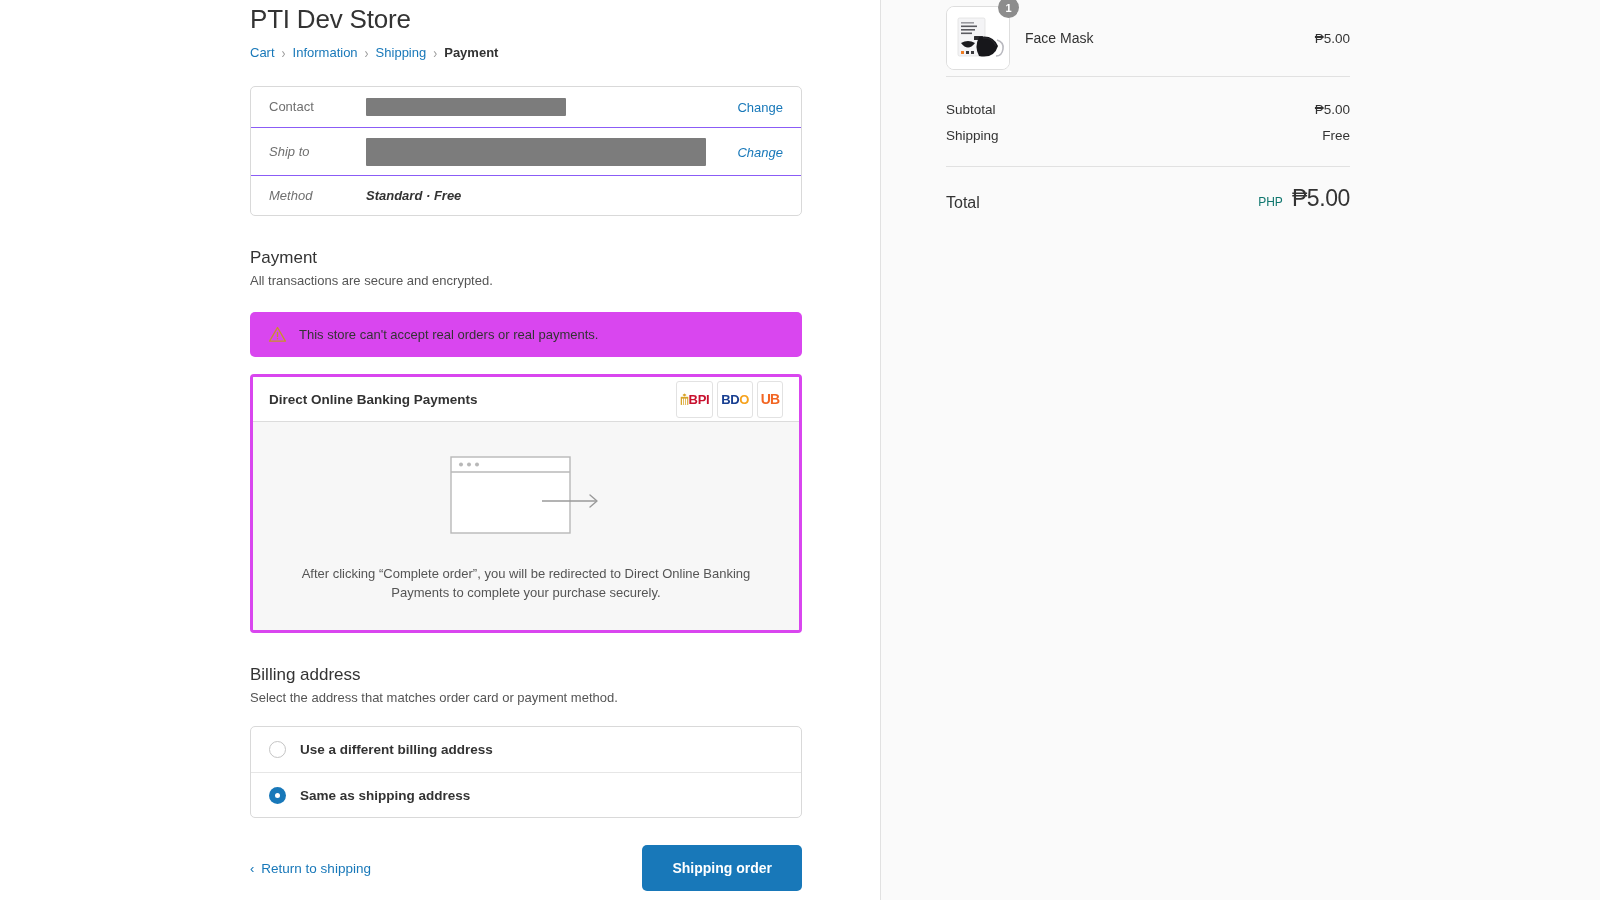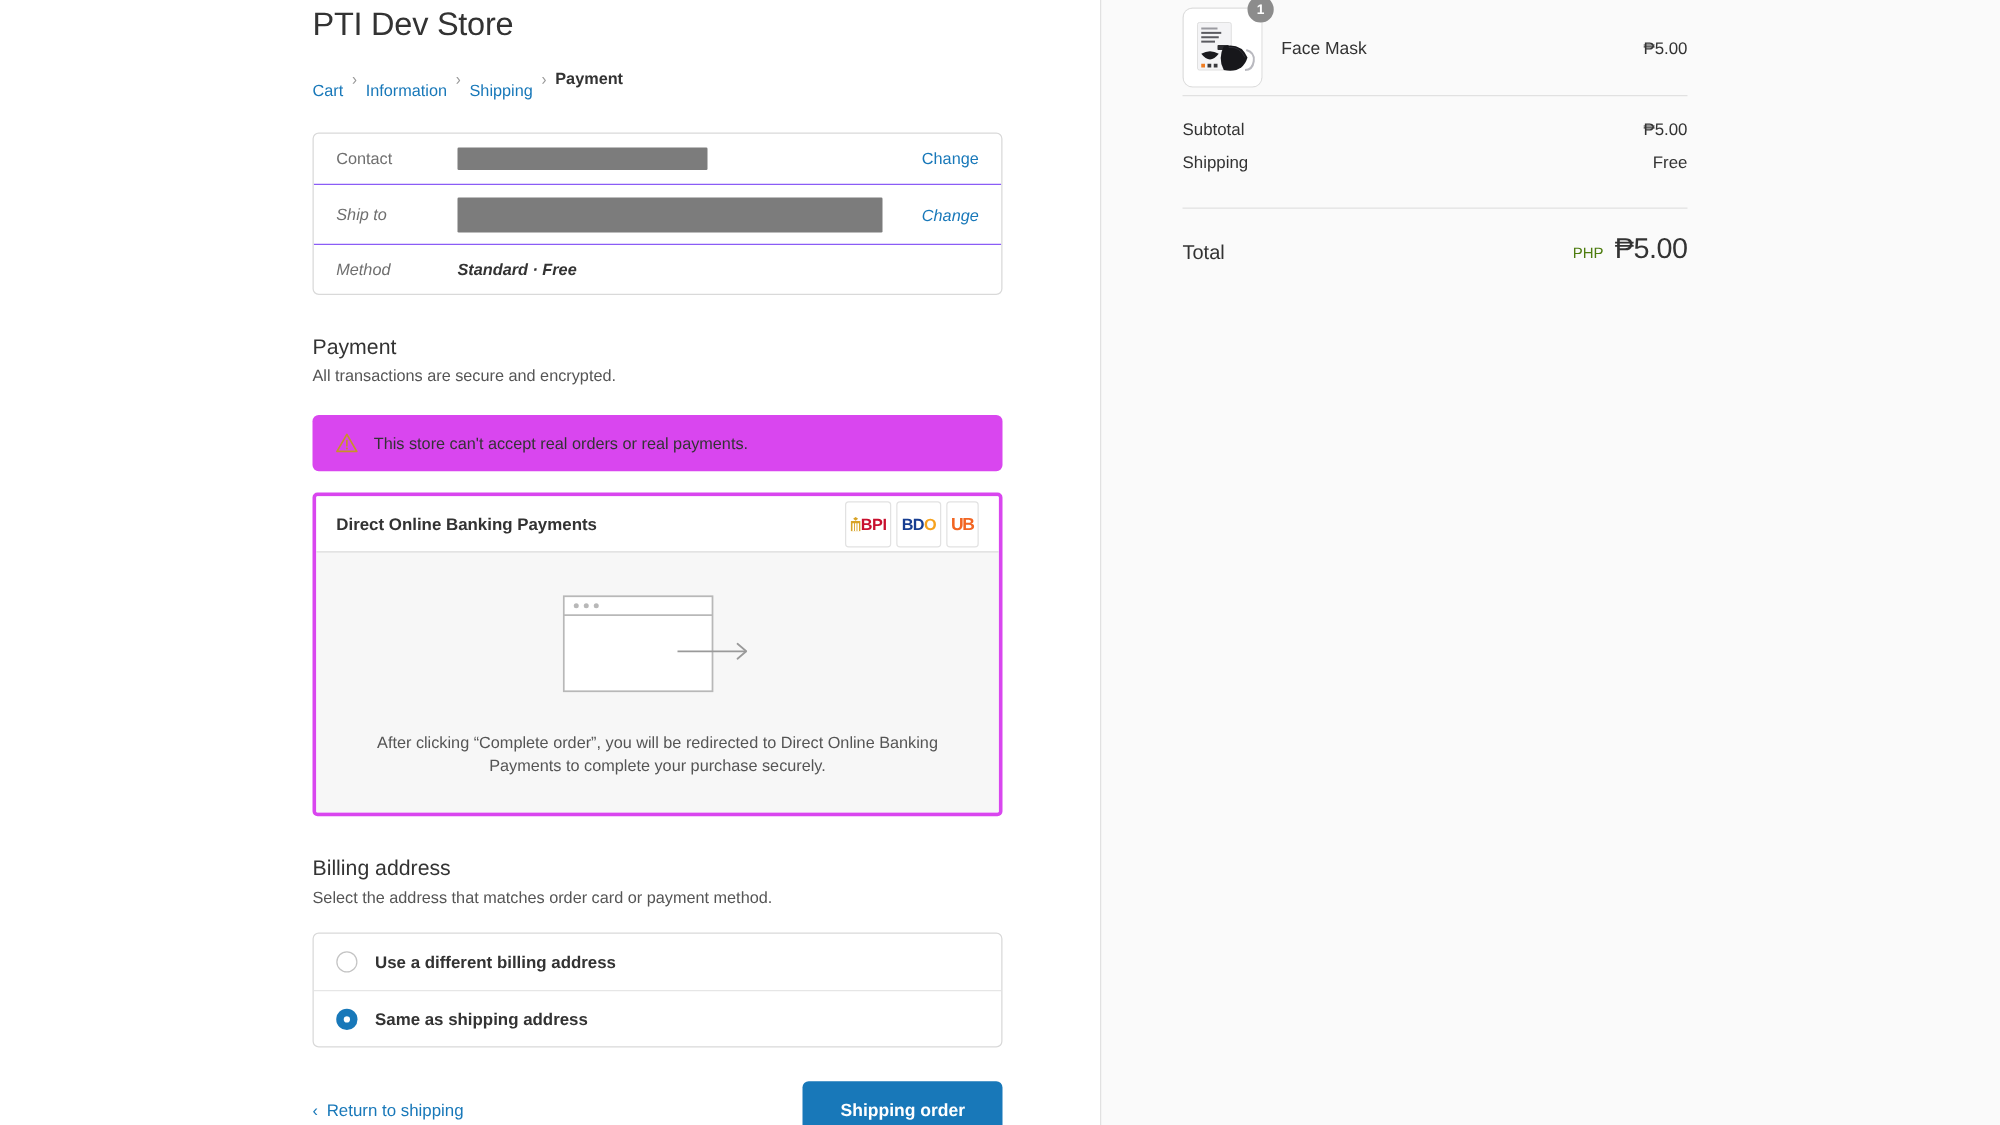--- a/index.html
+++ b/index.html
@@ -15,21 +15,21 @@
   
   .main-col { width: 880px; height: 900px; background: #ffffff; position: relative; }
   .main-inner { width: 552px; margin-left: 250px; padding-top: 2px; }
 
   .store-title {
     font-size: 26px; font-weight: 400; color: #333333;
     letter-spacing: -0.2px; line-height: 34px; margin-bottom: 9px;
   }
 
   .breadcrumb { display: flex; align-items: center; font-size: 13px; line-height: 16px; }
-  .crumb-link { color: #1878b9; text-decoration: none; margin-top: 20px; }
+  .crumb-link { color: #1878b9; text-decoration: none; }
   .crumb-current { color: #333333; font-weight: 700; }
   .crumb-sep {
     color: #9a9a9a; margin: 0 7px; font-size: 12px;
     display: inline-block; transform: scaleY(1.15);
   }
 
   
   .review-card {
     margin-top: 25px; border: 1px solid #d9d9d9; border-radius: 5px;
     background: #ffffff; overflow: hidden;
@@ -153,27 +153,27 @@
     border-radius: 50%; background: #8c8c8c; color: #ffffff;
     font-size: 11px; font-weight: 700; display: flex;
     align-items: center; justify-content: center;
   }
   .item-name { flex: 1; font-size: 14px; color: #333333; }
   .item-price { font-size: 13.5px; color: #333333; }
 
   .side-rule { height: 1px; background: #e1e1e1; }
   .totals { padding: 19px 0 18px; }
   .tot-row {
-    display: flex; justify-content: space-between; align-items: flex-start;
+    display: flex; justify-content: space-between; align-items: center;
     font-size: 13.5px; color: #333333; height: 26px;
   }
   .grand { padding-top: 18px; display: flex; justify-content: space-between; align-items: flex-end; }
   .grand-label { font-size: 16px; color: #333333; }
   .grand-val { display: flex; align-items: baseline; gap: 9px; }
-  .grand-cur { font-size: 12px; color: #4d7c0f; }
+  .grand-cur { font-size: 12px; color: #0f766e; }
   .grand-amt { font-size: 23px; color: #333333; letter-spacing: -0.4px; }
 </style>
 </head>
 <body>
 
 <div class="page">
 
   <div class="main-col">
     <div class="main-inner">
 

